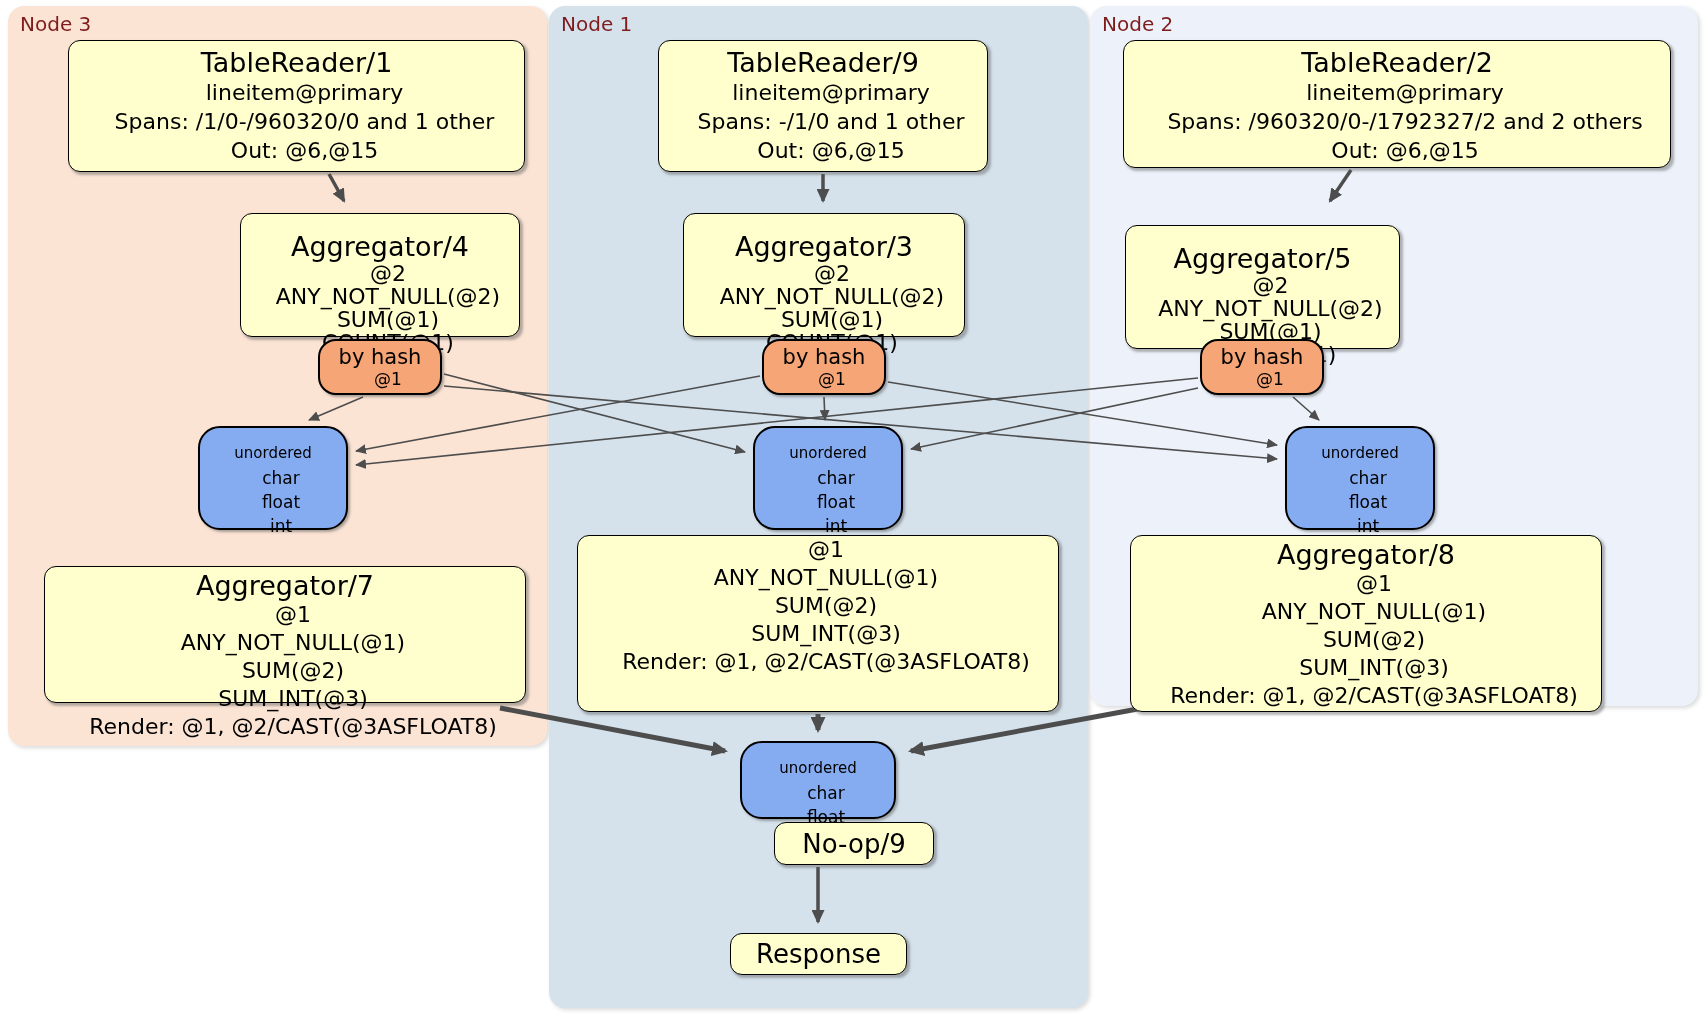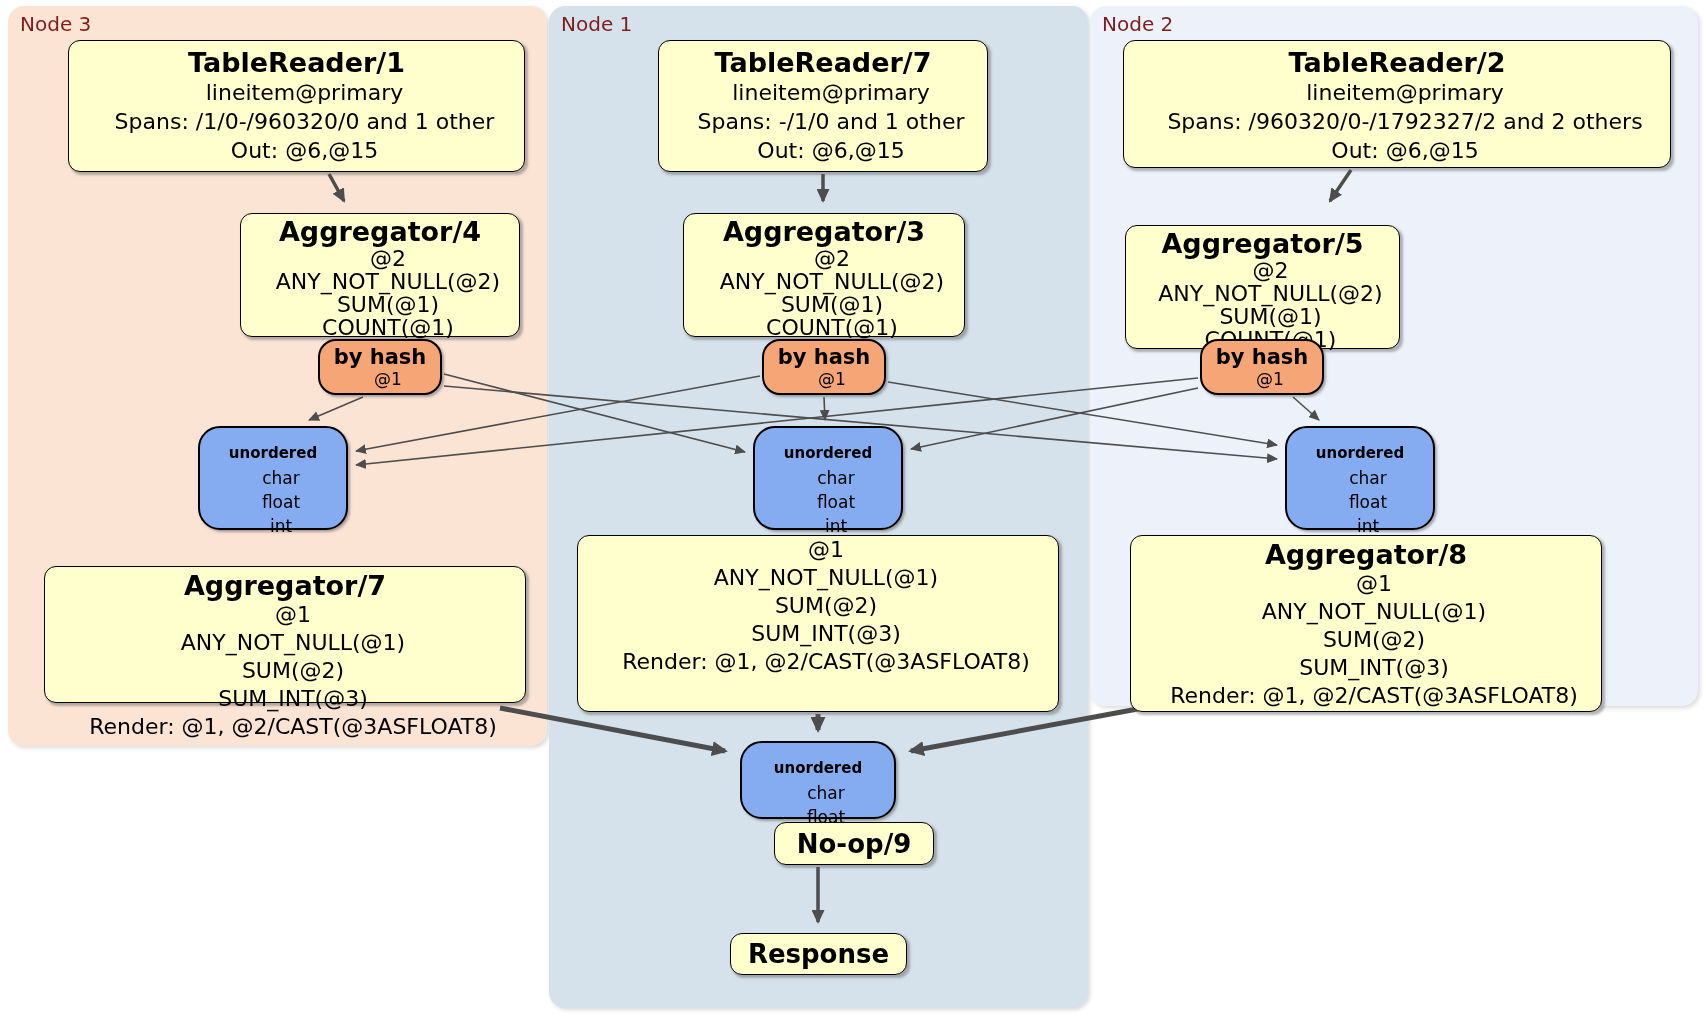--- a/index.html
+++ b/index.html
@@ -22,23 +22,23 @@
   }
   #region-node3{left:8px; top:6px; width:539px; height:740px; background:var(--region-node3);}
   #region-node1{left:549px; top:6px; width:539px; height:1002px; background:var(--region-node1);}
   #region-node2{left:1090px; top:6px; width:608px; height:700px; background:var(--region-node2);}
   #edges{position:absolute; left:0; top:0;}
   .nodebox{
     position:absolute; box-sizing:border-box; text-align:center;
     border:1.6px solid #000; border-radius:12px; background:var(--yellow);
     box-shadow:2.5px 2.5px 2.5px rgba(90,90,90,0.45);
   }
-  .btitle{font-weight:bold; font-size:27px; line-height:31px; padding-top:6px;}
+  .btitle{font-weight:normal; font-size:27px; line-height:31px; padding-top:6px;}
   .bline{font-size:22px; line-height:29px;padding-left:16px;}
-  .agg-mid .btitle{padding-top:2px;}
+  .agg-mid .btitle{padding-top:2px;margin-top:15px;}
   .agg-mid .bline{line-height:23px;}
   .agg-big .btitle{padding-top:3px;}
   .agg-big .bline{line-height:28px;}
   .orange{
     background:var(--orange); border-width:2px; border-radius:18px;
     box-shadow:2px 2px 2.5px rgba(90,90,90,0.5);
   }
   .orange .btitle{font-size:21px; line-height:24px; padding-top:4px;}
   .orange .bline{font-size:17px; line-height:20px;}
   .blue{
@@ -104,21 +104,21 @@
 
   <div class="nodebox" style="left:68px;top:40px;width:457px;height:132px;">
     <div class="btitle">TableReader/1</div>
     <div>
         <div class="bline">lineitem@primary</div>
         <div class="bline">Spans: /1/0-/960320/0 and 1 other</div>
         <div class="bline">Out: @6,@15</div>
       </div>
   </div>
   <div class="nodebox" style="left:658px;top:40px;width:330px;height:132px;">
-    <div class="btitle">TableReader/7</div>
+    <div class="btitle">TableReader/9</div>
     <div>
         <div class="bline">lineitem@primary</div>
         <div class="bline">Spans: -/1/0 and 1 other</div>
         <div class="bline">Out: @6,@15</div>
       </div>
   </div>
   <div class="nodebox" style="left:1123px;top:40px;width:548px;height:128px;">
     <div class="btitle">TableReader/2</div>
     <div>
         <div class="bline">lineitem@primary</div>

